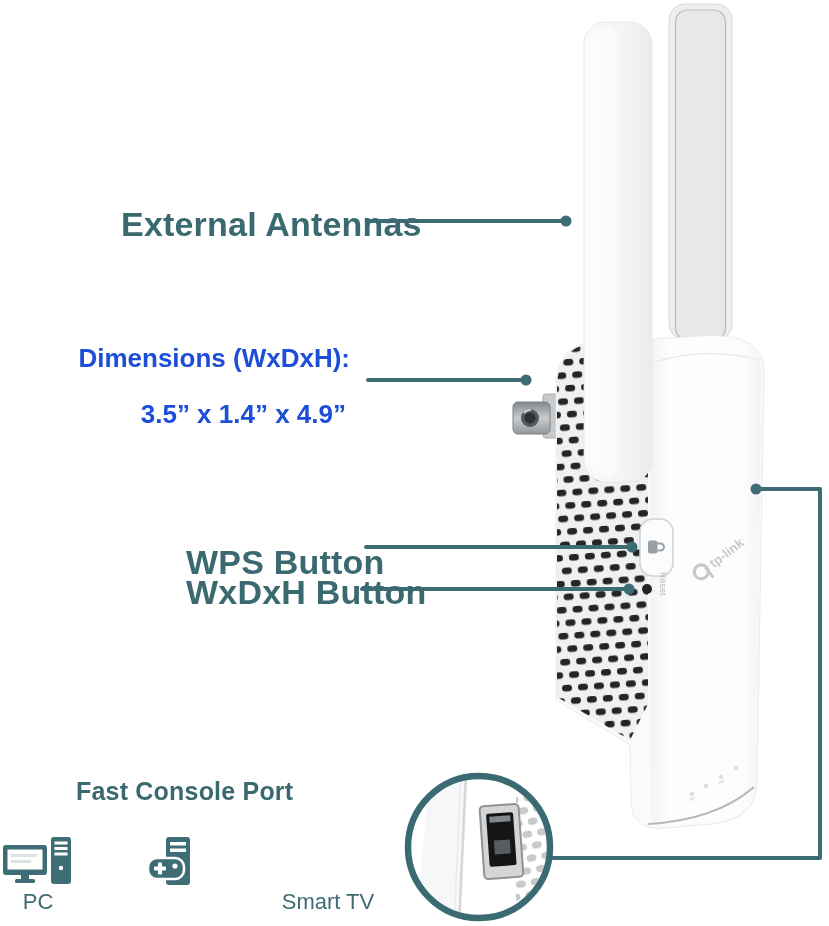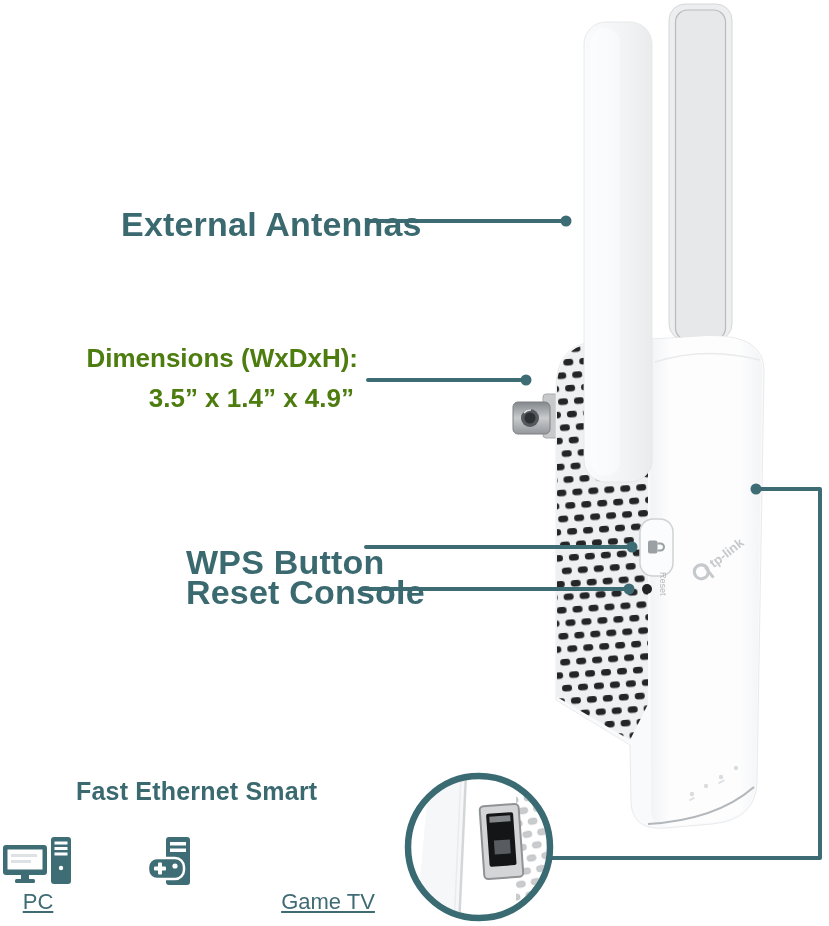--- a/index.html
+++ b/index.html
@@ -4,26 +4,26 @@
 <style>
   html,body{margin:0;padding:0;background:#ffffff;}
   .stage{
     position:relative;width:829px;height:926px;background:#ffffff;overflow:hidden;
     font-family:"Liberation Sans", sans-serif;
   }
   .callout-label{
     position:absolute;color:#3A6970;font-weight:bold;font-size:34px;
     letter-spacing:0.2px;white-space:nowrap;line-height:1.15;
   }
-  .dim-block{position:absolute;left:40px;top:344px;width:318px;text-align:right;
-    color:#4d7c0f;font-weight:bold;font-size:26px;line-height:1.15;}
-  .dim-block .dim-val{margin-top:10px;padding-right:4px;}
+  .dim-block{position:absolute;left:32px;top:344px;width:318px;text-align:right;
+    color:#1d4ed8;font-weight:bold;font-size:26px;line-height:1.15;}
+  .dim-block .dim-val{margin-top:26px;padding-right:4px;}
   .dev-label{
     position:absolute;color:#3F6B74;font-size:22px;font-weight:normal;
-    text-align:center;white-space:nowrap;text-decoration:underline;
+    text-align:center;white-space:nowrap;
   }
   .dev-icon{position:absolute;}
   svg{display:block;}
   .art{position:absolute;left:0;top:0;}
 </style>
 </head>
 <body>
 
 <div class="stage">
 
@@ -156,23 +156,23 @@
 
   <div class="callout-label" style="left:121px;top:205px;">External Antennas</div>
 
   <div class="dim-block">
     <div>Dimensions (WxDxH):</div>
     <div class="dim-val">3.5” x 1.4” x 4.9”</div>
   </div>
 
   <div class="callout-label" style="left:186px;top:531px;margin-top:12px;">WPS Button</div>
 
-  <div class="callout-label" style="left:186px;top:573px;">Reset Console</div>
-
-  <div class="callout-label" style="left:76px;top:777px;font-size:25px;">Fast Ethernet Smart</div>
+  <div class="callout-label" style="left:186px;top:573px;">WxDxH Button</div>
+
+  <div class="callout-label" style="left:76px;top:777px;font-size:25px;">Fast Console Port</div>
 
   <div class="dev-icon" style="left:3px;top:837px;">
     <svg width="70" height="50" viewBox="0 0 70 50">
       <rect x="0" y="8" width="44" height="30" rx="3" fill="#3E6D75"></rect>
       <rect x="4.5" y="12.5" width="35" height="20" fill="#ffffff"></rect>
       <rect x="8" y="17" width="26" height="3" fill="#dde2e4"></rect>
       <rect x="8" y="23" width="20" height="3" fill="#dde2e4"></rect>
       <rect x="18" y="38" width="8" height="4" fill="#3E6D75"></rect>
       <rect x="12" y="42" width="20" height="4" rx="1.5" fill="#3E6D75"></rect>
       <rect x="48" y="0" width="20" height="47" rx="3" fill="#3E6D75"></rect>
@@ -189,15 +189,15 @@
       <rect x="18" y="0" width="24" height="48" rx="3" fill="#3E6D75"></rect>
       <rect x="22" y="5" width="16" height="3.5" fill="#ffffff"></rect>
       <rect x="22" y="11.5" width="16" height="3.5" fill="#ffffff"></rect>
       <rect x="0" y="21" width="36" height="21" rx="9" fill="#3E6D75" stroke="#ffffff" stroke-width="2.5"></rect>
       <rect x="6" y="29.5" width="12" height="4" rx="1" fill="#ffffff"></rect>
       <rect x="10" y="25.5" width="4" height="12" rx="1" fill="#ffffff"></rect>
       <circle cx="27" cy="29" r="2.6" fill="#ffffff"></circle>
     </svg>
   </div>
 
-  <div class="dev-label" style="left:262px;top:889px;width:132px;">Game TV</div>
+  <div class="dev-label" style="left:262px;top:889px;width:132px;">Smart TV</div>
 
 </div>
 
 </body></html>

